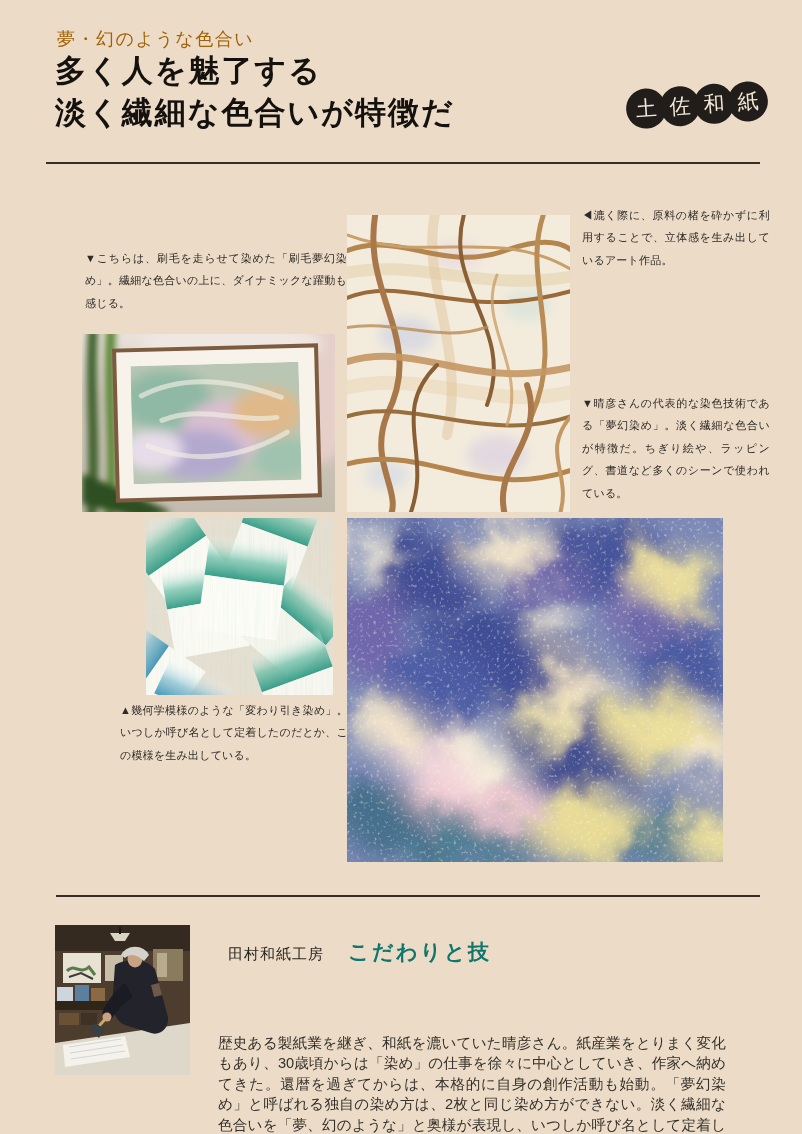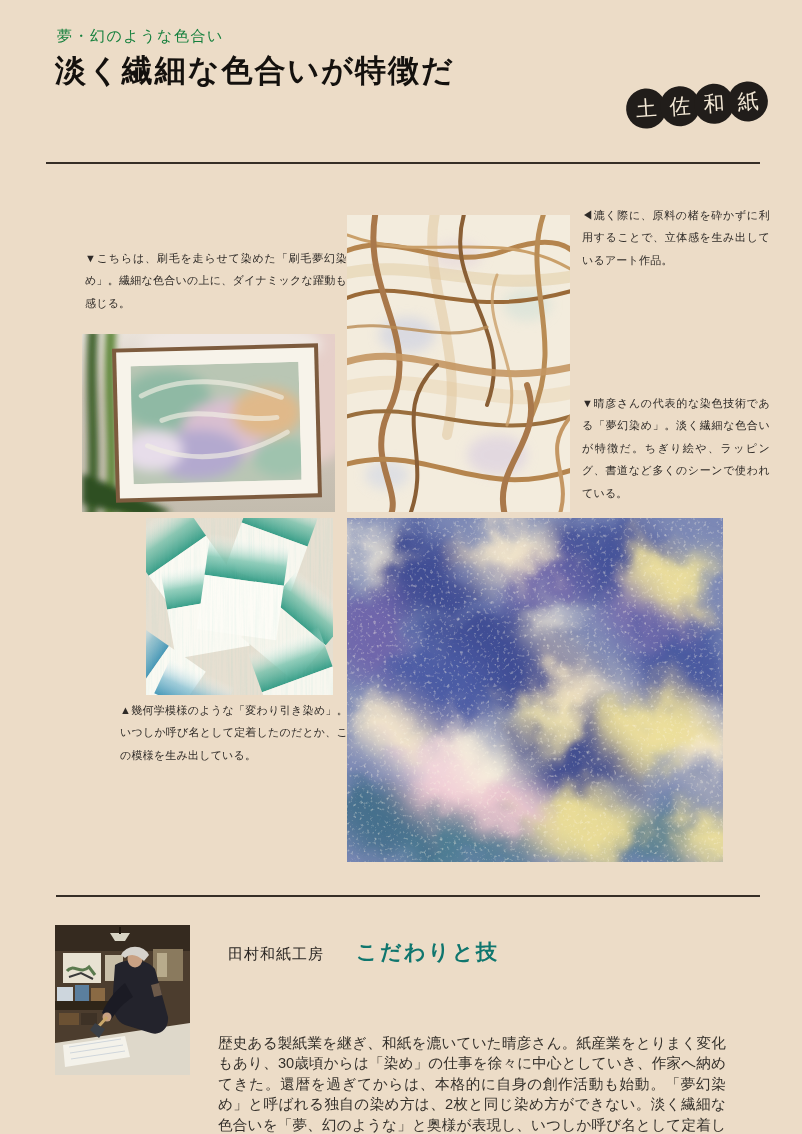--- a/index.html
+++ b/index.html
@@ -1,21 +1,21 @@
 <!DOCTYPE html>
 <html lang="ja"><head>
 <meta charset="utf-8">
 <style>
   *{margin:0;padding:0;box-sizing:border-box}
   html,body{width:802px;height:1134px}
   body{background:#ecdcc7;font-family:"Liberation Sans",sans-serif;color:#262220}
   #page{position:relative;width:802px;height:1134px;background:#ecdcc7;overflow:hidden}
   .abs{position:absolute}
 
-  .kicker{left:57px;top:27px;font-family:"Liberation Serif",serif;font-size:15px;letter-spacing:1.5px;color:#15803d}
+  .kicker{left:57px;top:27px;font-family:"Liberation Serif",serif;font-size:18px;letter-spacing:1.5px;color:#a16207}
   .headline{left:55px;top:50px;font-size:31px;line-height:42px;font-weight:bold;letter-spacing:2px;color:#14110e}
 
   .badge{left:626px;top:85px;display:flex;transform:rotate(-4deg)}
   .badge-circle{width:40px;height:40px;border-radius:50%;background:#211d1a;color:#f3e8d5;
     display:flex;align-items:center;justify-content:center;
     font-family:"Liberation Serif",serif;font-size:21px;margin-left:-6px}
   .badge-circle:first-child{margin-left:0}
 
   .rule{background:#362e26;height:2px}
   .rule-top{left:46px;top:162px;width:714px}
@@ -28,32 +28,33 @@
   .cap-kawari{left:120px;top:699px;width:228px}
 
   .photo{overflow:hidden;background:#d8cfc2}
   .photo svg{display:block;width:100%;height:100%}
   .ph-framed{left:82px;top:334px;width:253px;height:178px}
   .ph-kozo{left:347px;top:215px;width:223px;height:297px}
   .ph-green{left:146px;top:518px;width:187px;height:177px}
   .ph-blue{left:347px;top:518px;width:376px;height:344px}
   .ph-craft{left:55px;top:925px;width:135px;height:150px}
 
-  .feature-head{left:228px;top:938px;display:flex;align-items:baseline;gap:32px}
+  .feature-head{left:228px;top:938px;display:flex;align-items:baseline;gap:24px}
   .studio{font-size:15px;color:#2a2623;letter-spacing:1px}
   .feature-title{font-size:21px;font-weight:bold;letter-spacing:2.5px;color:#0f766e}
   .feature-body{left:218px;top:1033px;width:508px;font-size:14.6px;line-height:20.4px;text-align:justify;color:#34302b;letter-spacing:.1px}
 </style>
 </head>
 <body>
 
 <div id="page">
 
   <div class="abs kicker">夢・幻のような色合い</div>
   <div class="abs headline">
+    <div>多く人を魅了する</div>
     <div>淡く繊細な色合いが特徴だ</div>
   </div>
   <div class="abs badge">
     <div class="badge-circle">土</div>
     <div class="badge-circle">佐</div>
     <div class="badge-circle">和</div>
     <div class="badge-circle">紙</div>
   </div>
   <div class="abs rule rule-top"></div>
 

